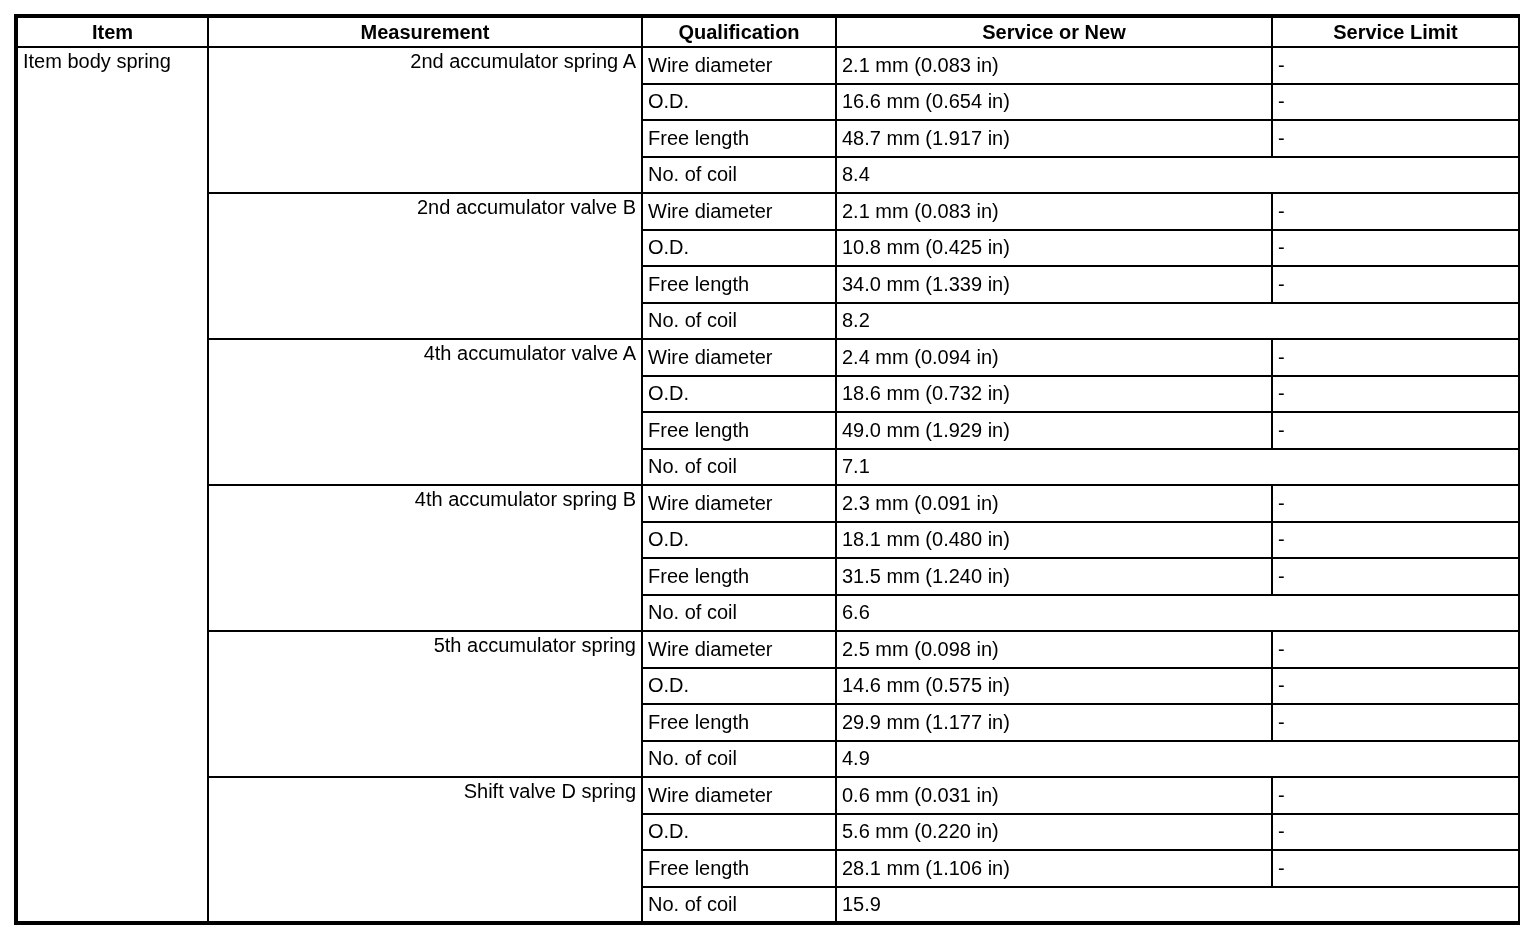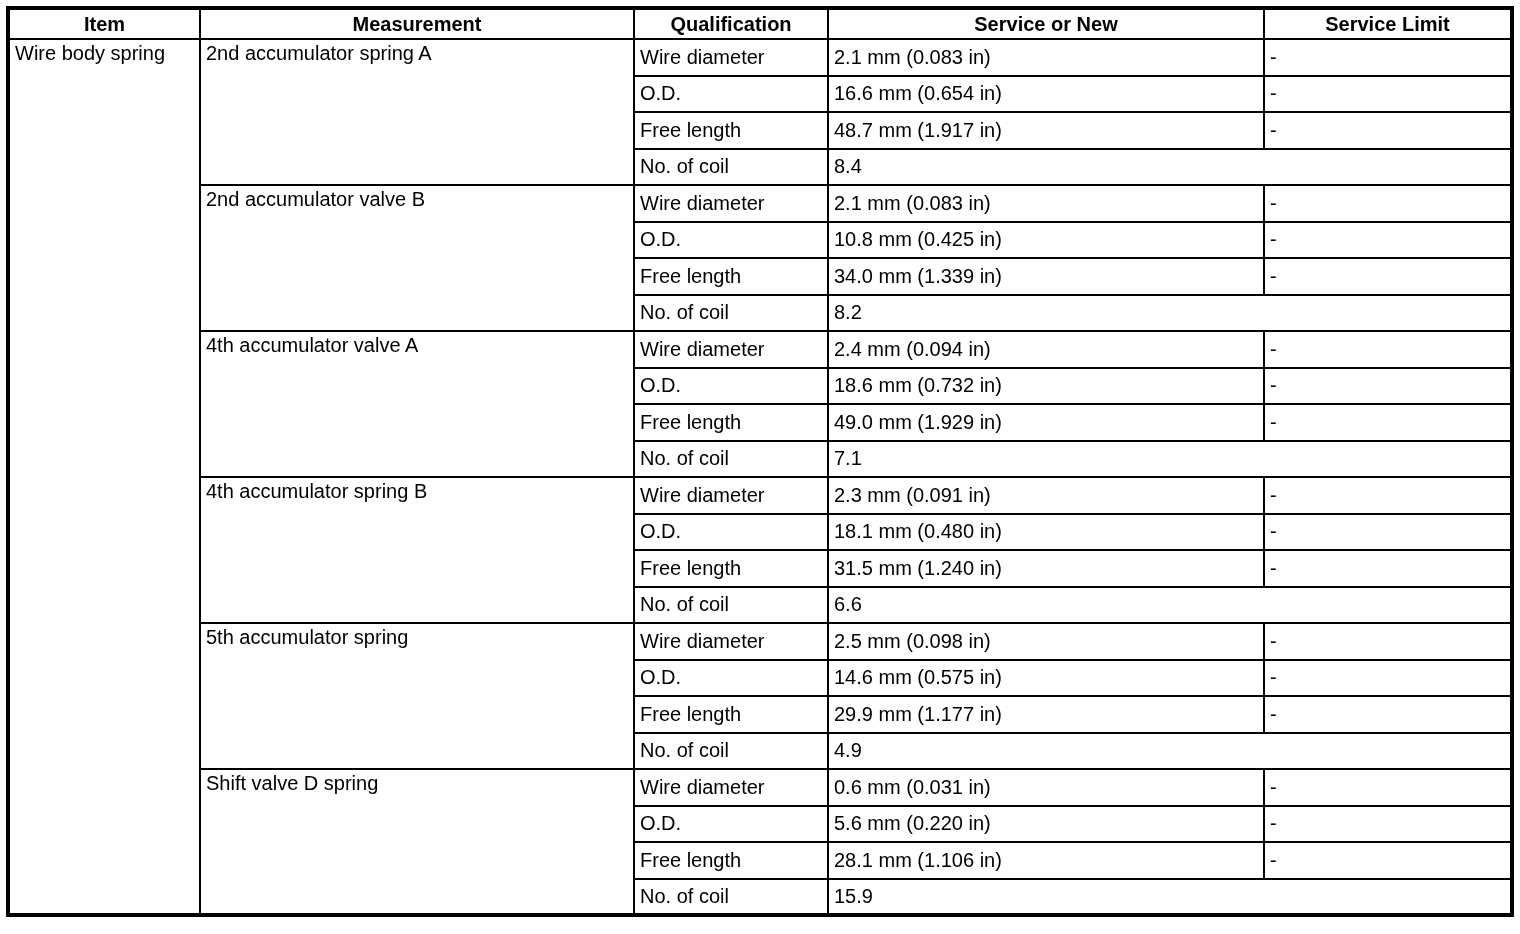--- a/index.html
+++ b/index.html
@@ -5,21 +5,21 @@
   html, body {
     margin: 0;
     padding: 0;
     background: #ffffff;
   }
   .page {
     width: 1520px;
     height: 934px;
     background: #ffffff;
     box-sizing: border-box;
-    padding: 6px;
+    padding: 14px;
     font-family: "Liberation Sans", sans-serif;
     color: #000000;
   }
   table.spec {
     border-collapse: collapse;
     table-layout: fixed;
     width: 1504px;
     border: 4px solid #000000;
   }
   table.spec th,
@@ -42,20 +42,21 @@
     vertical-align: middle;
   }
   td.c-item {
     vertical-align: top;
     padding-top: 4px;
     padding-right: 14px;
   }
   td.c-meas {
     vertical-align: top;
     padding-top: 6px;
+    text-align: right;
   }
   td.c-qual, td.c-std, td.c-svc {
     vertical-align: middle;
     text-align: left;
   }
 </style>
 </head>
 <body>
 
 <div class="page">
@@ -72,21 +73,21 @@
         <th>Item</th>
         <th>Measurement</th>
         <th>Qualification</th>
         <th>Service or New</th>
         <th>Service Limit</th>
       </tr>
     </thead>
     <tbody>
 
       <tr>
-        <td class="c-item" rowspan="24">Wire body spring</td>
+        <td class="c-item" rowspan="24">Item body spring</td>
         <td class="c-meas" rowspan="4">2nd accumulator spring A</td>
         <td class="c-qual">Wire diameter</td>
         <td class="c-std">2.1 mm (0.083 in)</td>
         <td class="c-svc">-</td>
       </tr>
       <tr>
         <td class="c-qual">O.D.</td>
         <td class="c-std">16.6 mm (0.654 in)</td>
         <td class="c-svc">-</td>
       </tr>

